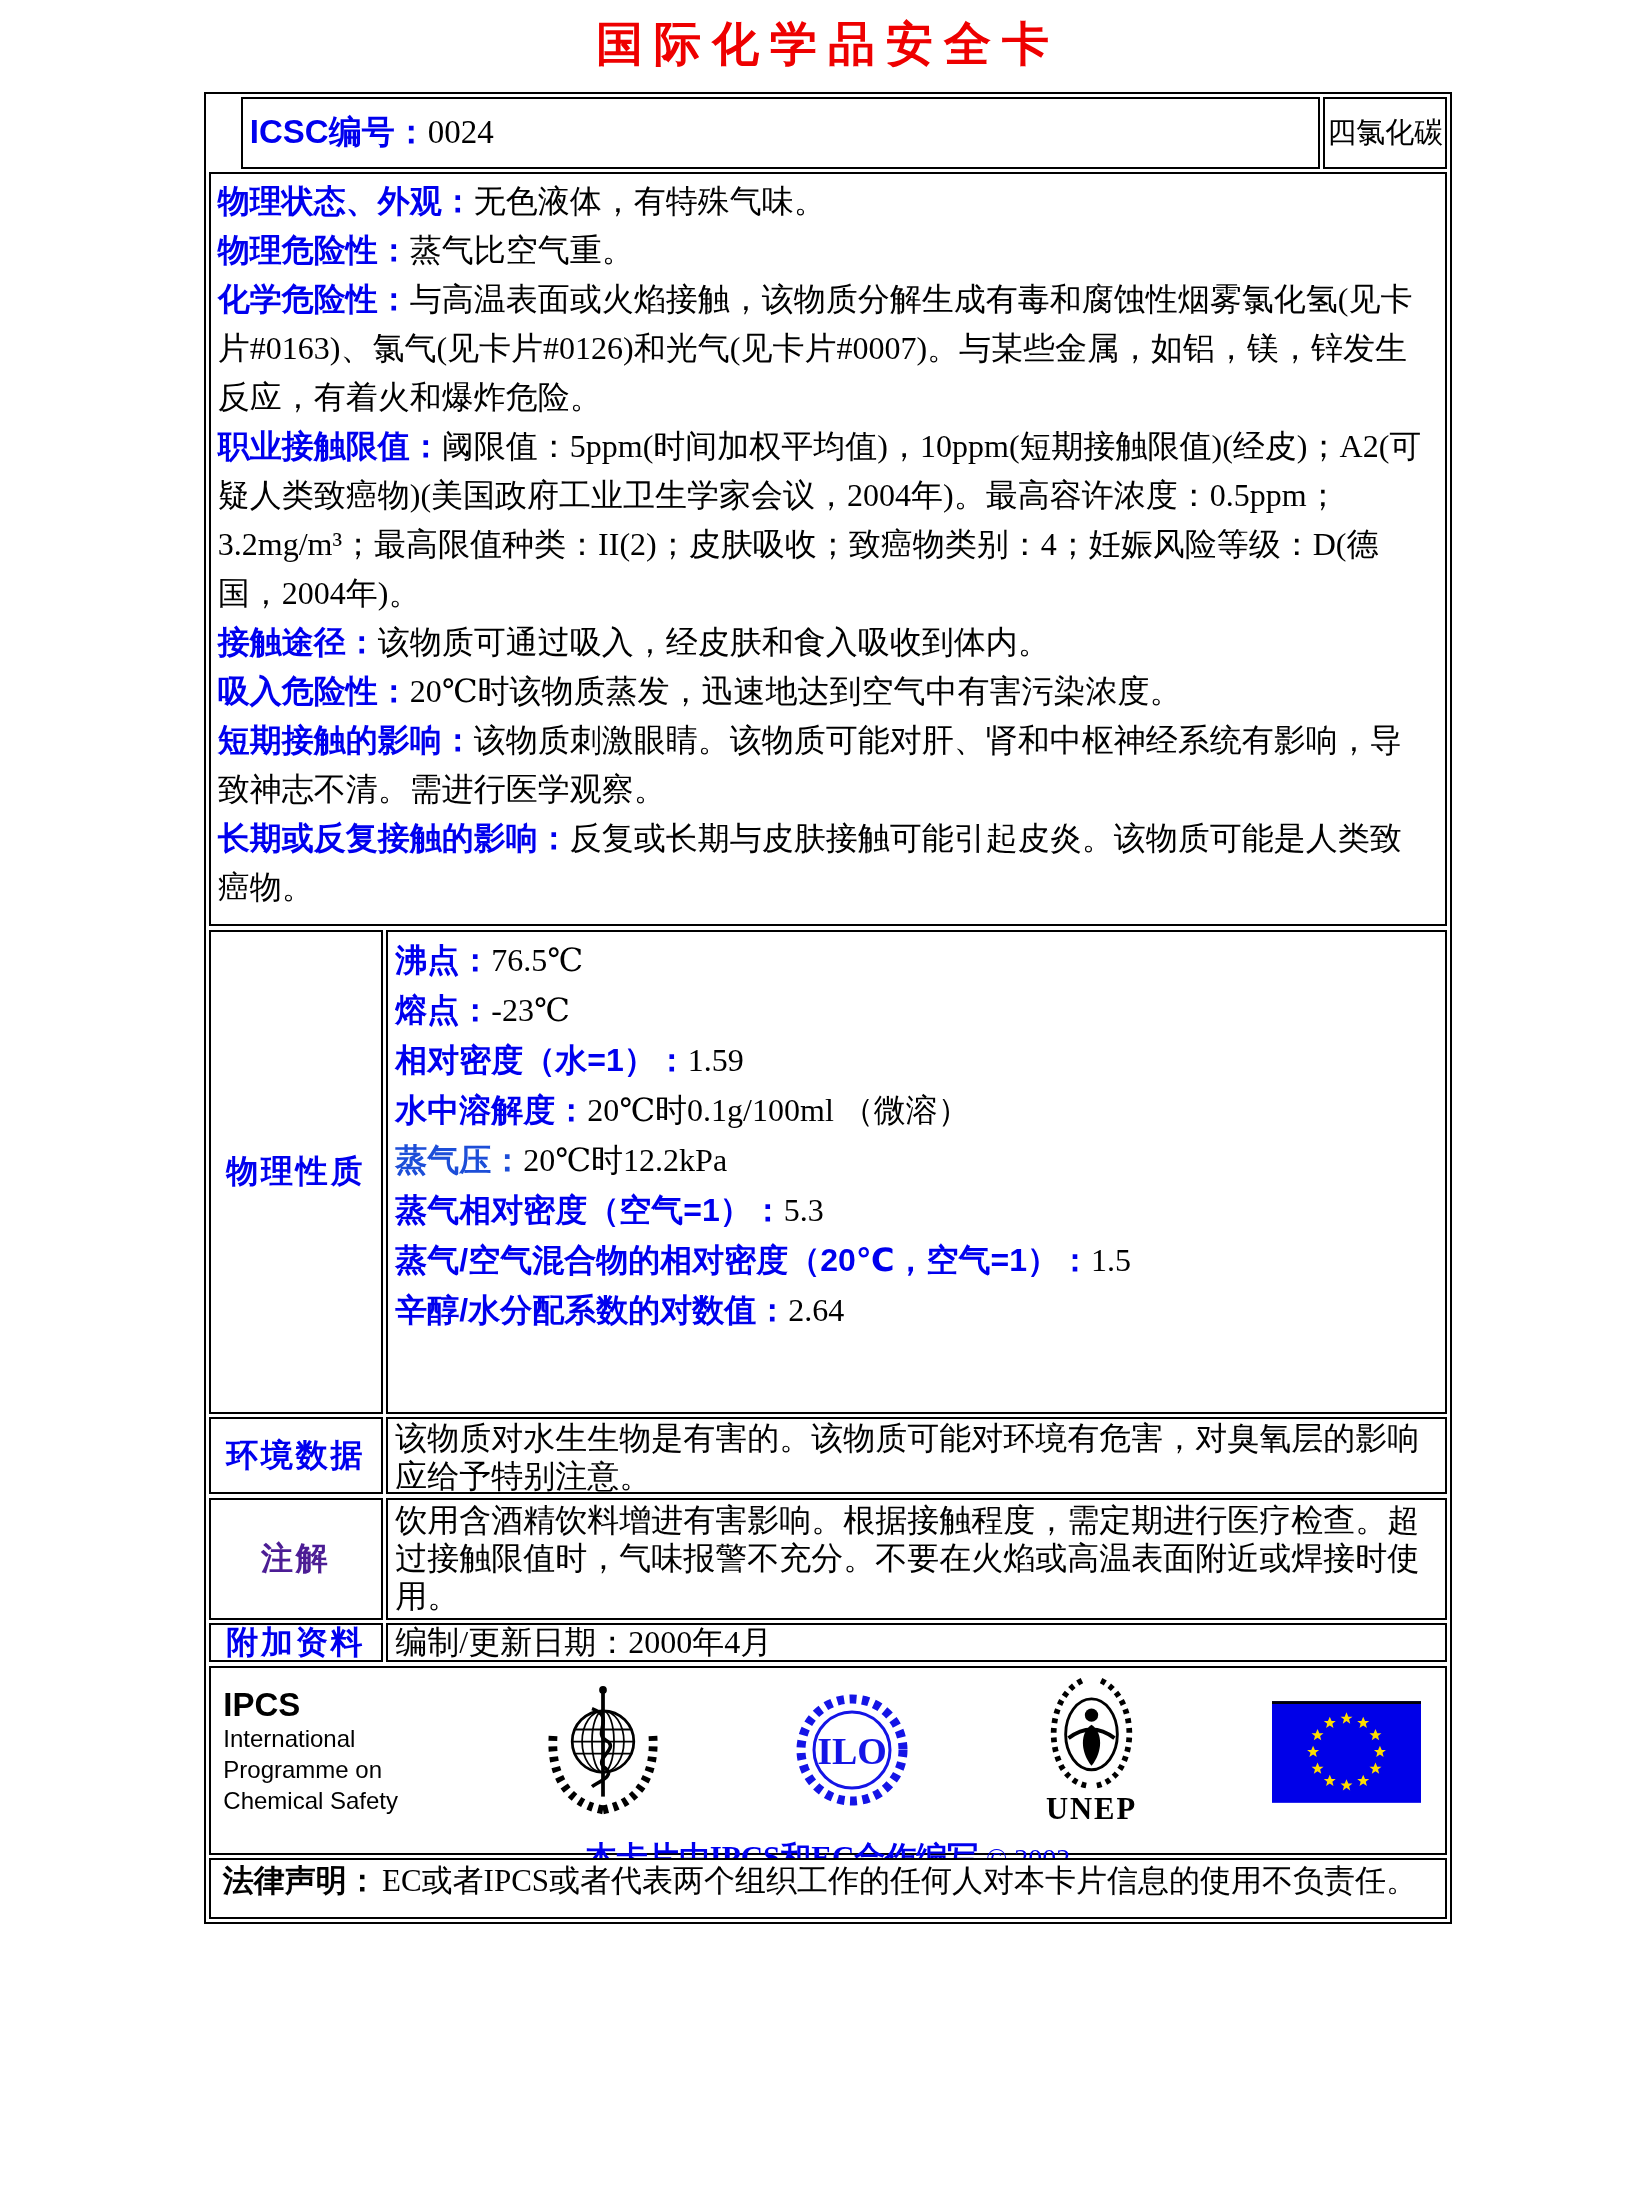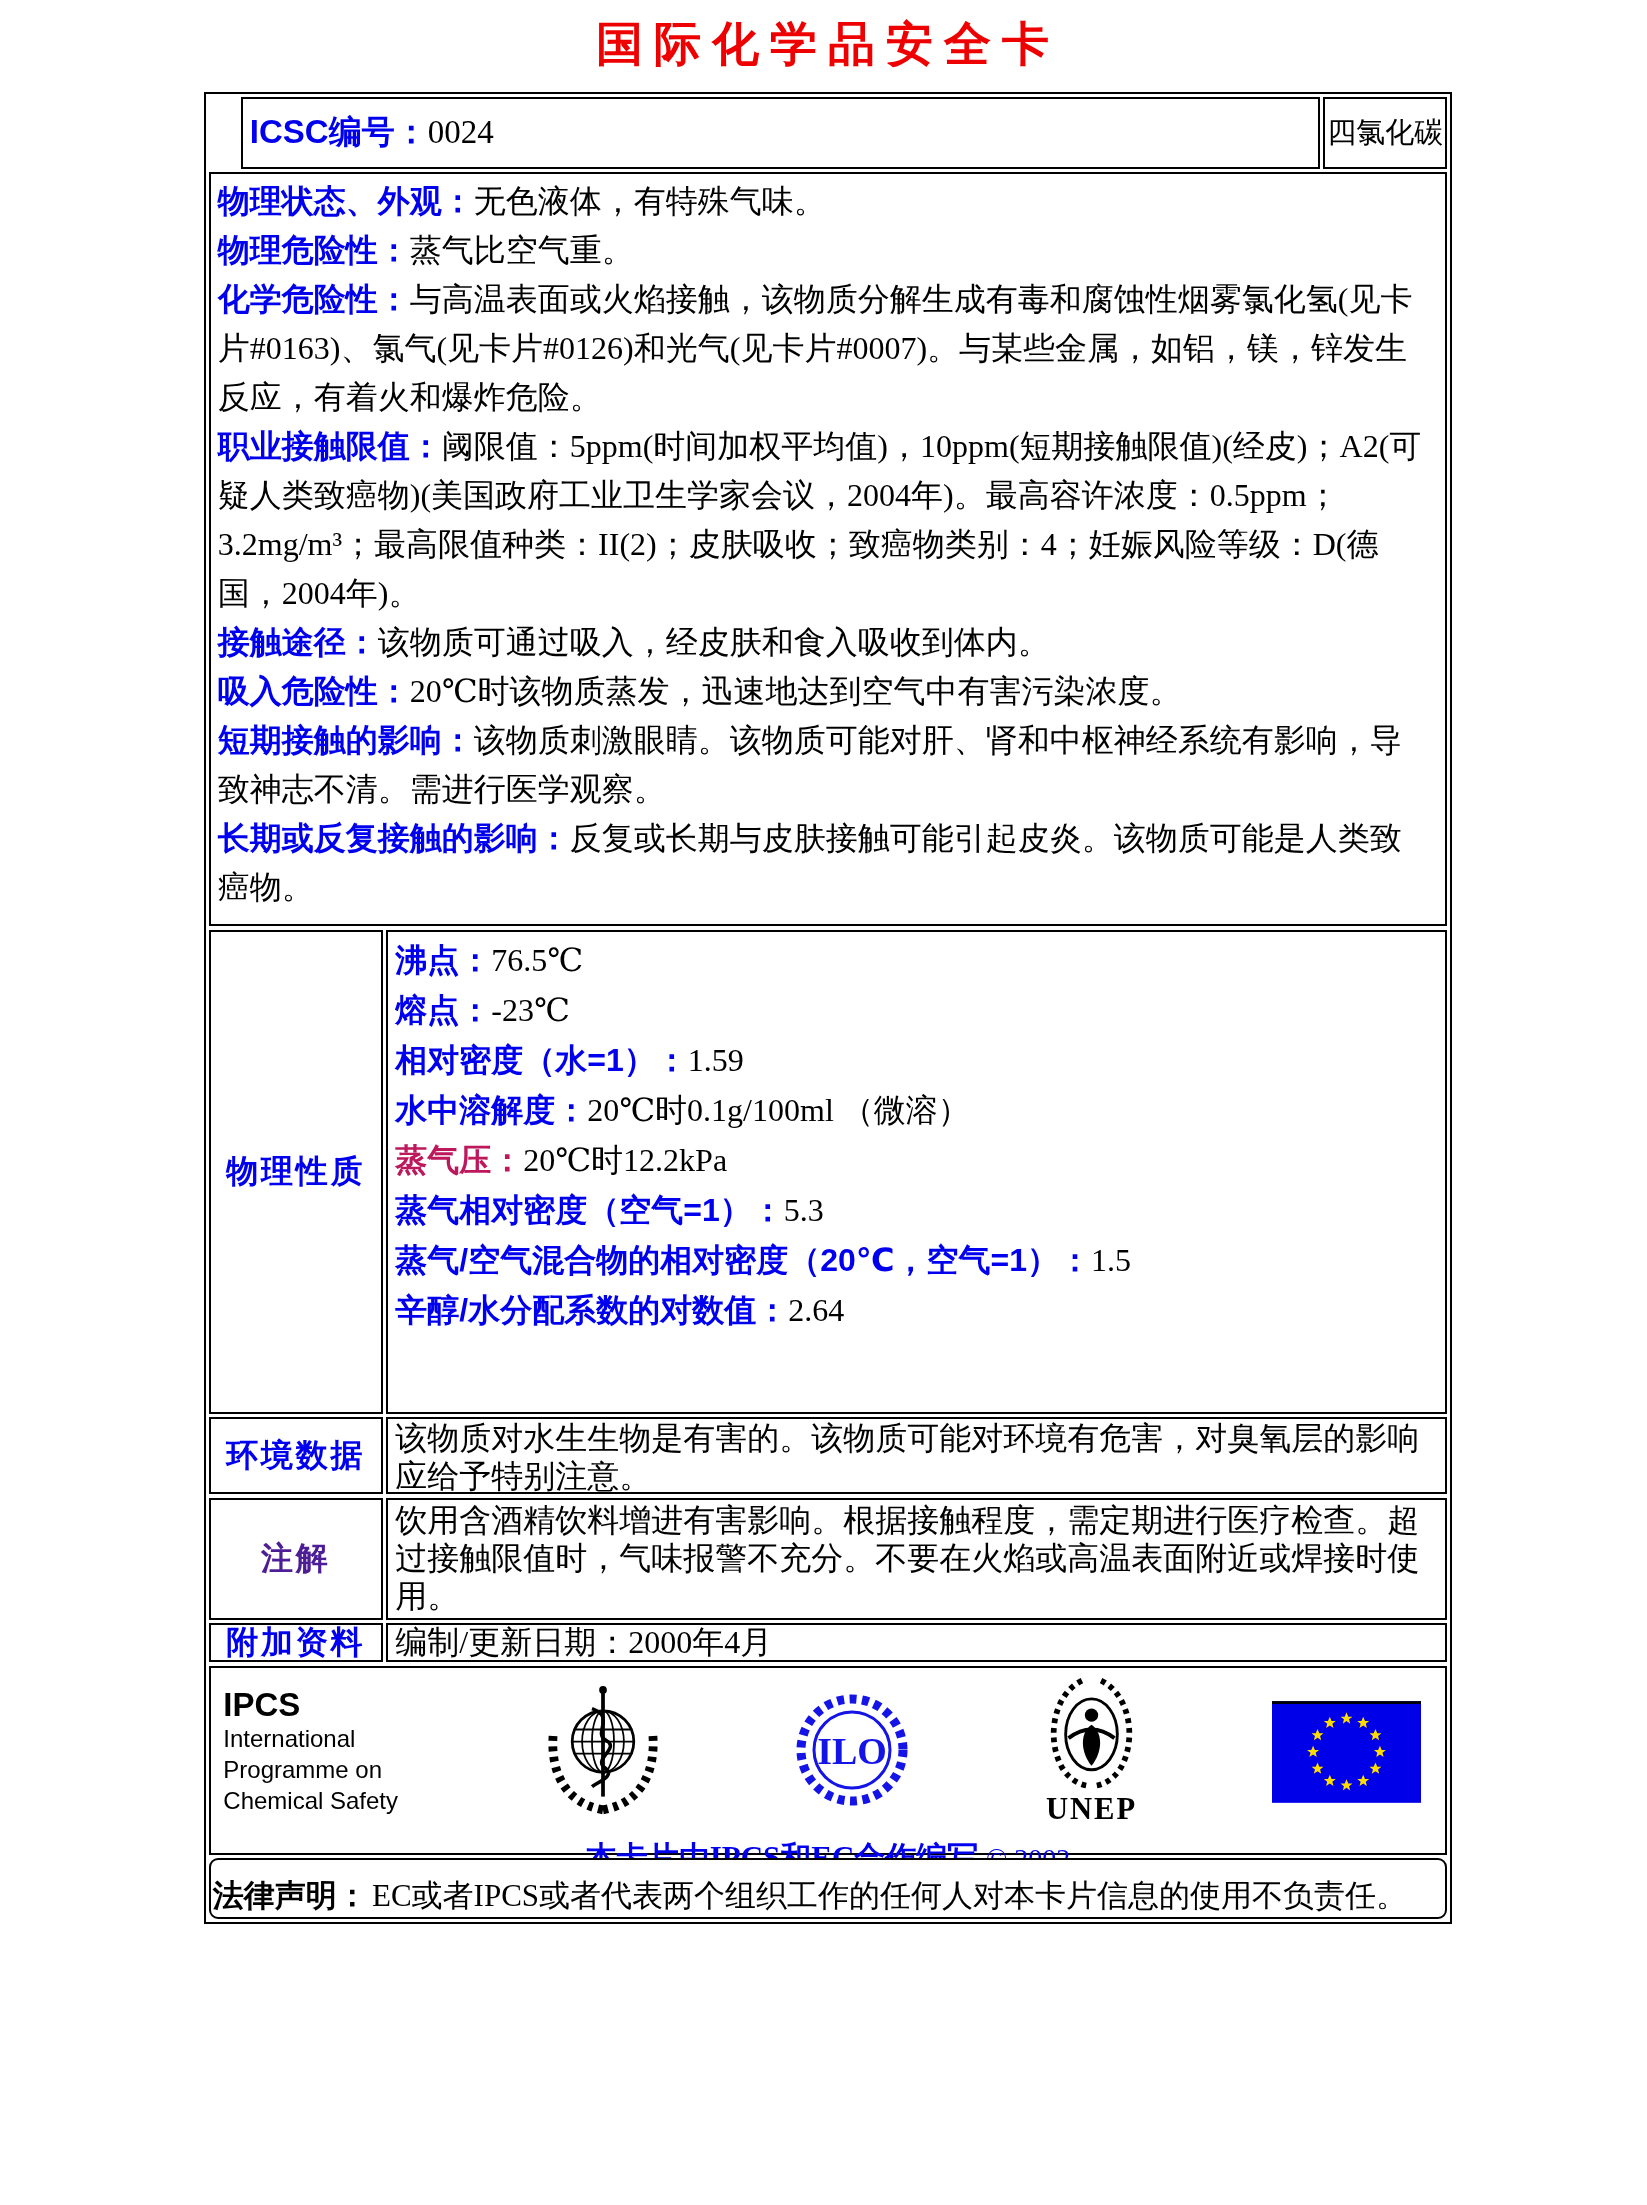--- a/index.html
+++ b/index.html
@@ -28,21 +28,21 @@
   .para{margin:0;font-size:32px;line-height:49px;}
   .phys .para{line-height:50px;}
   .tight{margin:0;font-size:32px;line-height:38px;}
   .addl-line{margin:0;font-size:32px;line-height:32px;padding-top:0px;}
   .logos-cell{flex:1;display:flex;flex-direction:column;}
   .logos-strip{flex:1;display:flex;align-items:center;justify-content:space-between;padding:5.6px 24px 0 12.5px;}
   .ipcs-block{width:191px;font-family:"Liberation Sans","DejaVu Sans",sans-serif;color:#000;}
   .ipcs-acronym{font-size:33px;font-weight:bold;line-height:36px;}
   .ipcs-line{font-size:24px;line-height:31px;}
   .credit-line{text-align:center;font-size:31px;font-weight:bold;line-height:52px;margin:1.4px 0 5.6px 0;}
-  .legal-cell{flex:1;display:flex;align-items:flex-end;padding-left:2px;font-size:31px;border-radius:9px;}
+  .legal-cell{flex:1;display:flex;align-items:flex-start;padding-left:12px;font-size:31px;}
   .legal-lab{font-family:"Liberation Sans","DejaVu Sans",sans-serif;font-weight:bold;margin-right:4.2px;}
   .logo-box{display:flex;align-items:center;justify-content:center;}
 </style>
 </head>
 <body>
 
 <div class="page-title" style="color:#EE0000">国际化学品安全卡</div>
 
 <div class="card">
 
@@ -71,21 +71,21 @@
 
   <div class="row r-physical">
     <div class="cell lbl-cell">
       <span class="sec-label" style="color:#0000EE">物理性质</span>
     </div>
     <div class="cell content-cell phys">
       <p class="para"><span class="blab" style="color:#0000EE">沸点：</span><span>76.5℃</span></p>
       <p class="para"><span class="blab" style="color:#0000EE">熔点：</span><span>-23℃</span></p>
       <p class="para"><span class="blab" style="color:#0000EE">相对密度（水=1）：</span><span>1.59</span></p>
       <p class="para"><span class="blab" style="color:#0000EE">水中溶解度：</span><span>20℃时0.1g/100ml （微溶）</span></p>
-      <p class="para"><span class="blab" style="color:#be185d">蒸气压：</span><span>20℃时12.2kPa</span></p>
+      <p class="para"><span class="blab" style="color:#1d4ed8">蒸气压：</span><span>20℃时12.2kPa</span></p>
       <p class="para"><span class="blab" style="color:#0000EE">蒸气相对密度（空气=1）：</span><span>5.3</span></p>
       <p class="para"><span class="blab" style="color:#0000EE">蒸气/空气混合物的相对密度（20℃，空气=1）：</span><span>1.5</span></p>
       <p class="para"><span class="blab" style="color:#0000EE">辛醇/水分配系数的对数值：</span><span>2.64</span></p>
     </div>
   </div>
 
   <div class="row r-env">
     <div class="cell lbl-cell">
       <span class="sec-label" style="color:#0000EE">环境数据</span>
     </div>

